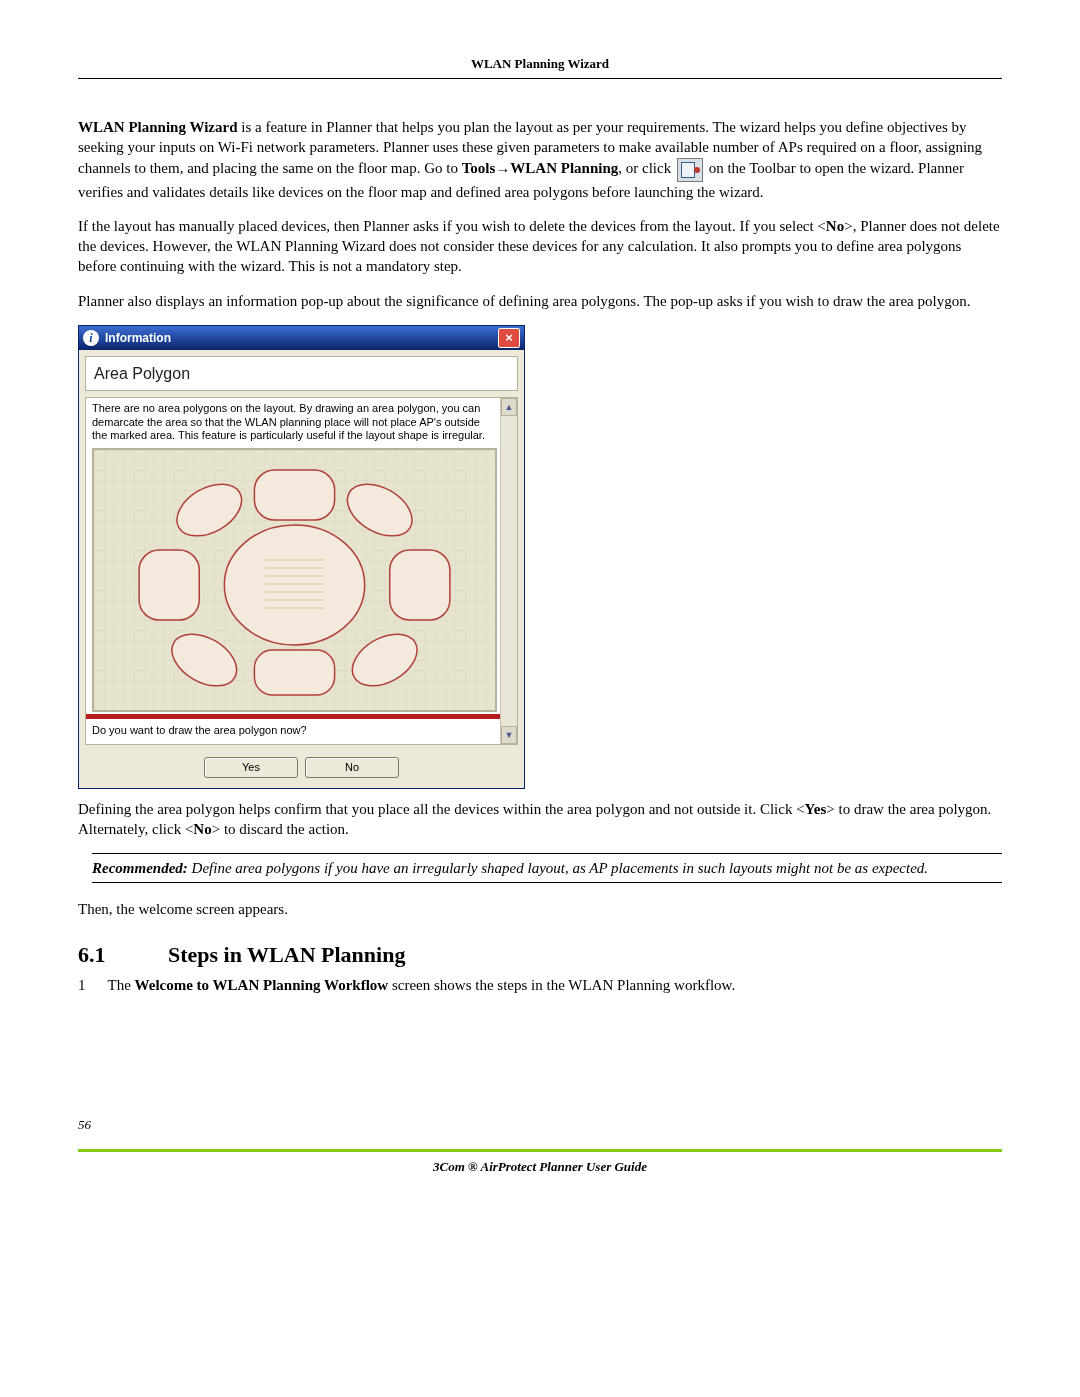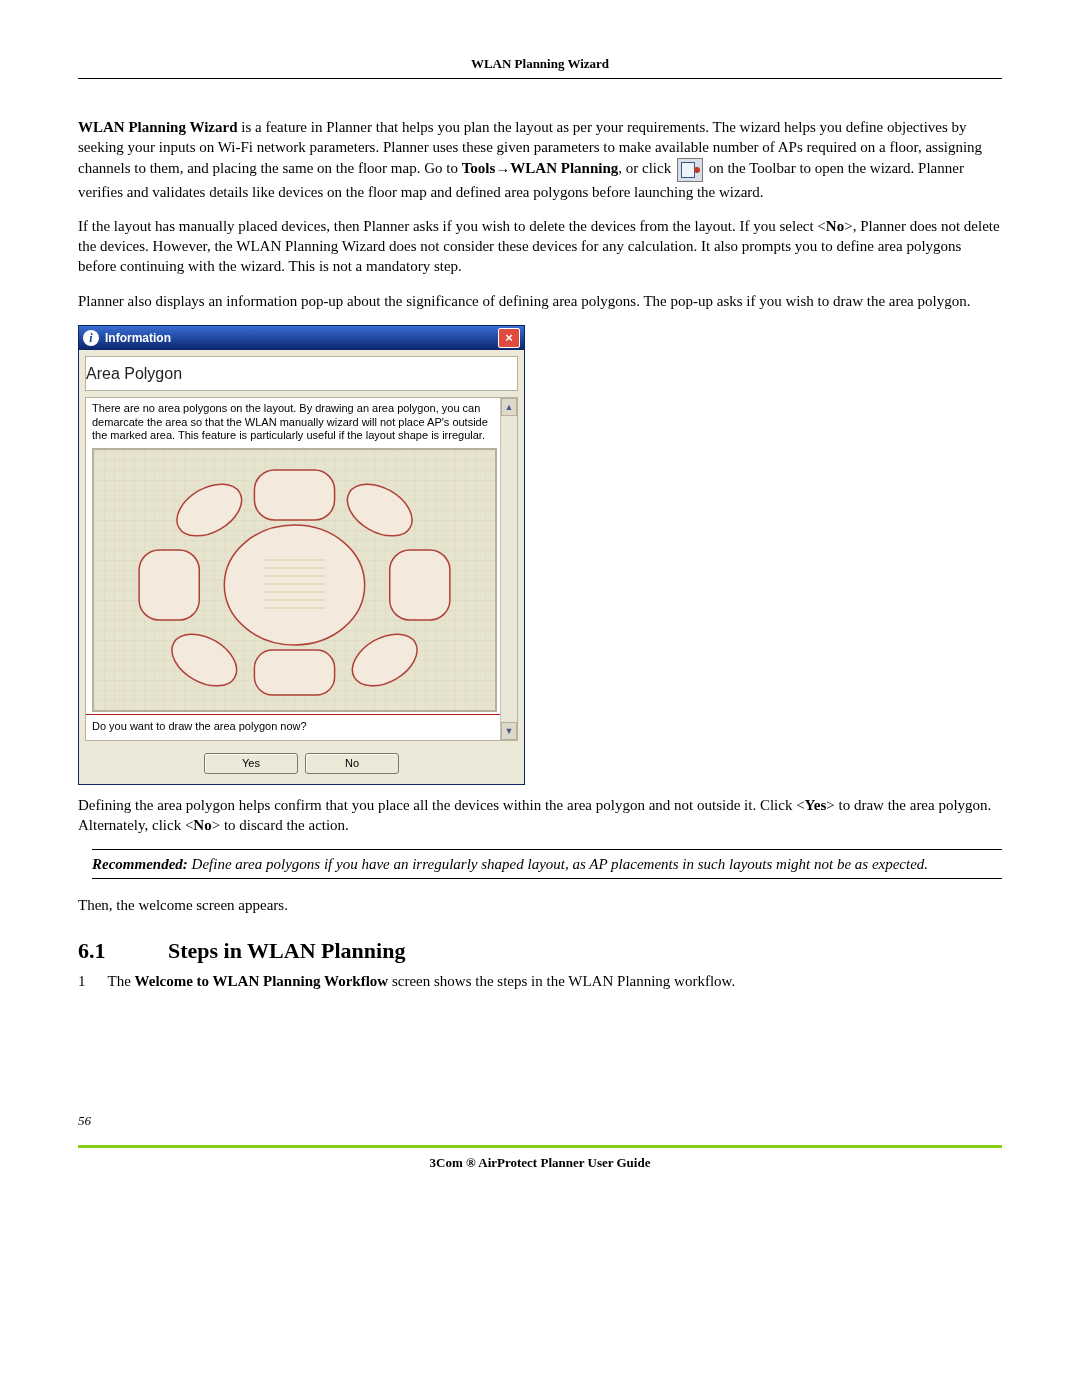--- a/index.html
+++ b/index.html
@@ -107,21 +107,21 @@
     align-items: center;
     justify-content: center;
     font-weight: bold;
     font-size: 13px;
     border-radius: 2px;
   }
   .dialog-sub {
     background: #fff;
     border: 1px solid #b5b19a;
     margin: 6px;
-    padding: 6px 0;
+    padding: 6px 8px;
     font-family: Arial, sans-serif;
     font-size: 16px;
     color: #222;
   }
   .dialog-body {
     margin: 0 6px 6px 6px;
     border: 1px solid #b5b19a;
     background: #fff;
     position: relative;
   }
@@ -153,21 +153,21 @@
     height: 260px;
     border: 2px solid #b5b19a;
     background: #e9e6d3;
     position: relative;
     overflow: hidden;
   }
   .floorplan svg { width: 100%; height: 100%; }
   .dialog-q {
     padding: 4px 20px 6px 6px;
     font-size: 11px;
-    border-top: 1px solid #b91c1c;
+    border-top: 5px solid #b91c1c;
   }
   .dialog-buttons {
     text-align: center;
     padding: 6px 0 10px 0;
   }
   .dlg-btn {
     display: inline-block;
     min-width: 72px;
     padding: 2px 10px;
     margin: 0 2px;
@@ -209,20 +209,21 @@
   }
   .footer .pnum {
     font-style: italic;
     font-size: 13px;
     border-bottom: 3px solid #84cc16;
     padding-bottom: 16px;
     margin-bottom: 6px;
   }
   .footer .ftitle {
     text-align: center;
+    font-style: italic;
     font-weight: bold;
     font-size: 13px;
   }
 </style>
 </head>
 <body>
 
 <div class="page">
   <div class="running-head">WLAN Planning Wizard</div>
 
@@ -243,21 +244,21 @@
         <span>Information</span>
         <span class="title-close">×</span>
       </div>
       <div class="dialog-sub">Area Polygon</div>
       <div class="dialog-body">
         <div class="scroll">
           <div class="arrowbtn">▲</div>
           <div class="track"></div>
           <div class="arrowbtn">▼</div>
         </div>
-        <div class="dialog-text">There are no area polygons on the layout. By drawing an area polygon, you can demarcate the area so that the WLAN manually wizard will not place AP's outside the marked area. This feature is particularly useful if the layout shape is irregular.</div>
+        <div class="dialog-text">There are no area polygons on the layout. By drawing an area polygon, you can demarcate the area so that the WLAN planning place will not place AP's outside the marked area. This feature is particularly useful if the layout shape is irregular.</div>
         <div class="floorplan">
           <svg viewBox="0 0 400 260" preserveAspectRatio="none">
             <defs>
               <pattern id="grid" width="10" height="10" patternUnits="userSpaceOnUse">
                 <path d="M10 0H0V10" fill="none" stroke="#cfcab2" stroke-width="0.5"></path>
               </pattern>
             </defs>
             <rect width="400" height="260" fill="#e6e3cf"></rect>
             <rect width="400" height="260" fill="url(#grid)"></rect>
             <g fill="#f3e9dc" stroke="#b04038" stroke-width="1.5">

